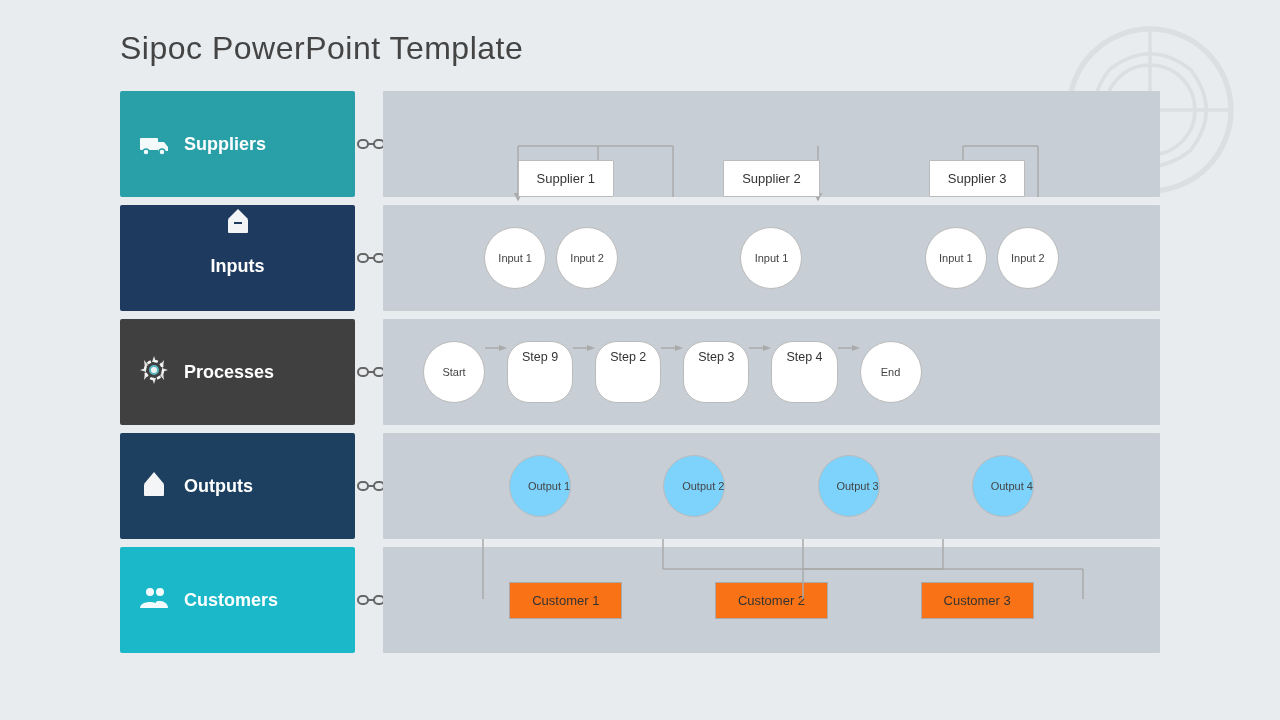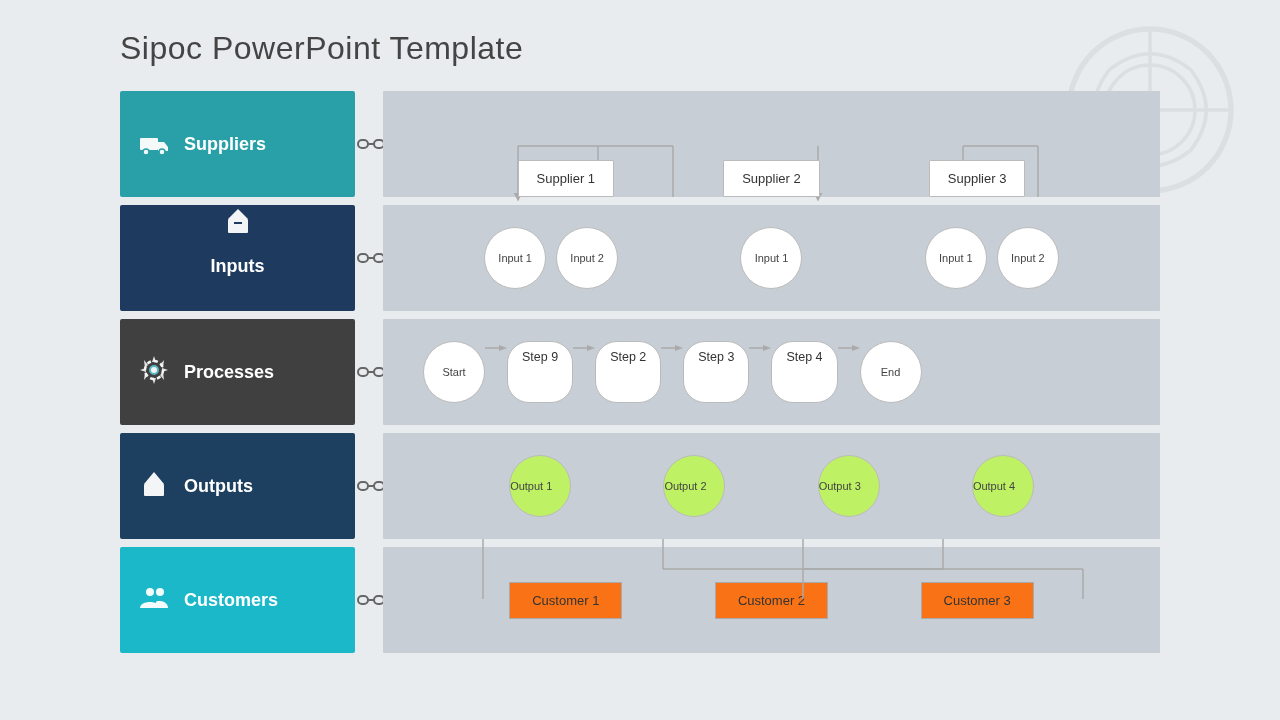--- a/index.html
+++ b/index.html
@@ -131,25 +131,25 @@
       color: #333;
       white-space: nowrap;
       font-weight: 500;
     }
 
     
     .output-item {
       width: 62px;
       height: 62px;
       border-radius: 50%;
-      background: #bef264;
+      background: #7dd3fc;
       border: 1.5px solid #bbb;
       display: flex;
       align-items: center;
-      justify-content: flex-start;
+      justify-content: flex-end;
       font-size: 11px;
       color: #444;
       text-align: center;
       flex-shrink: 0;
     }
 
     
     .sipoc-row.customers-row {
       margin-top: 6px;
     }

